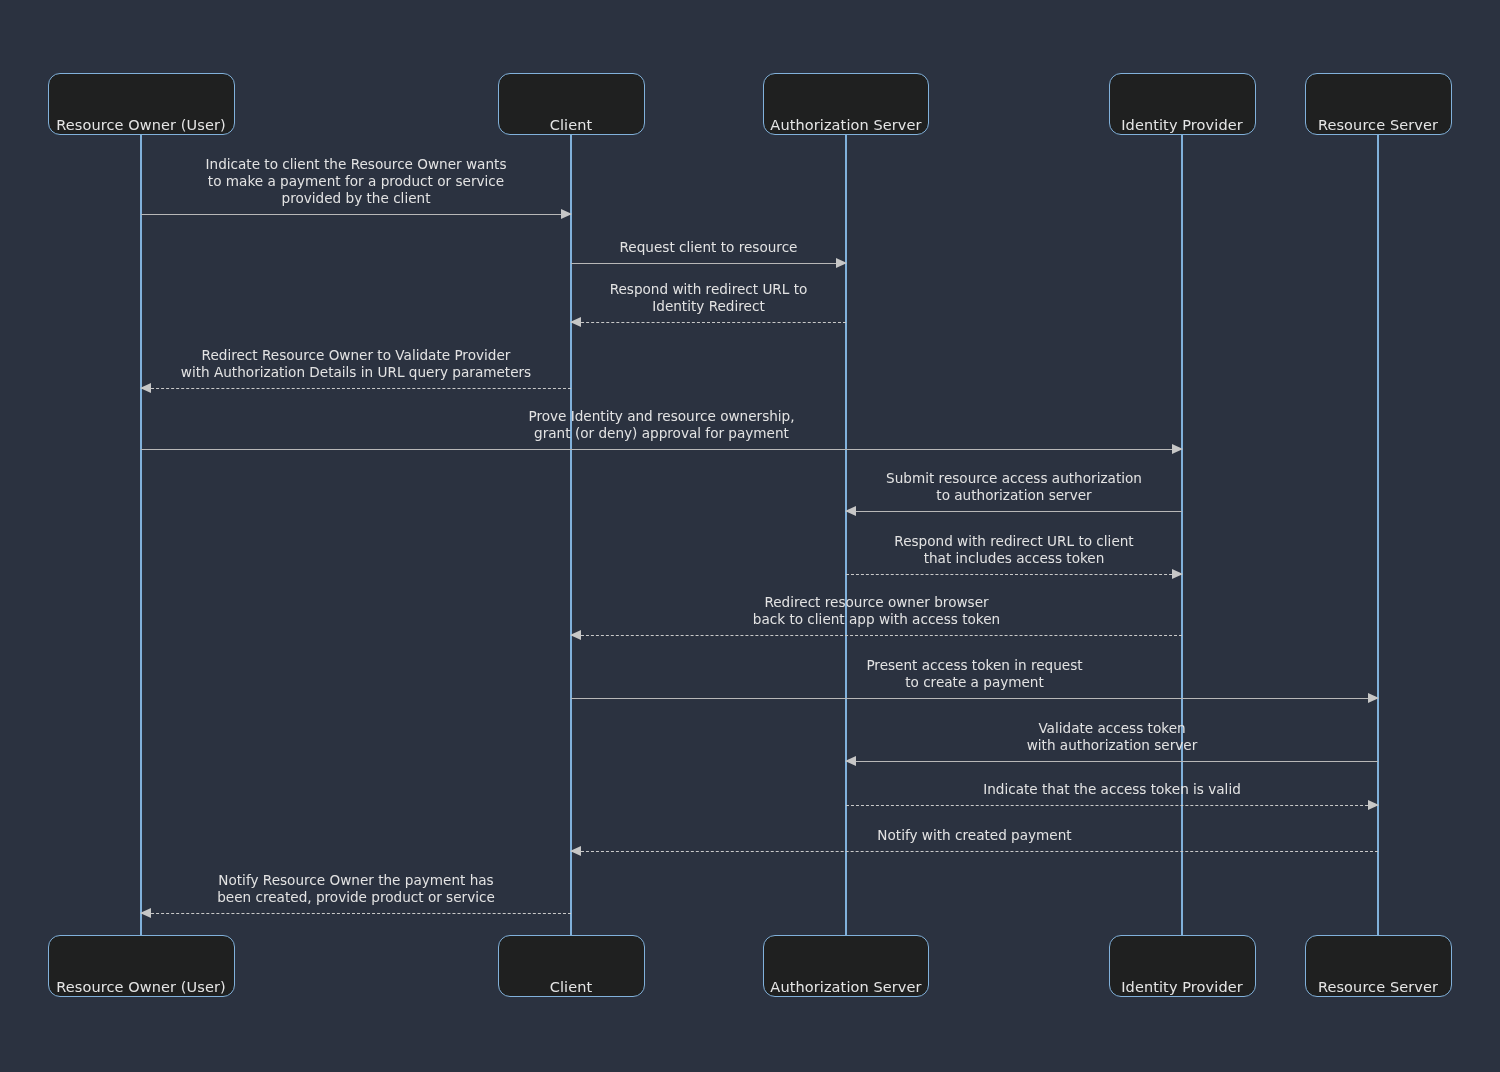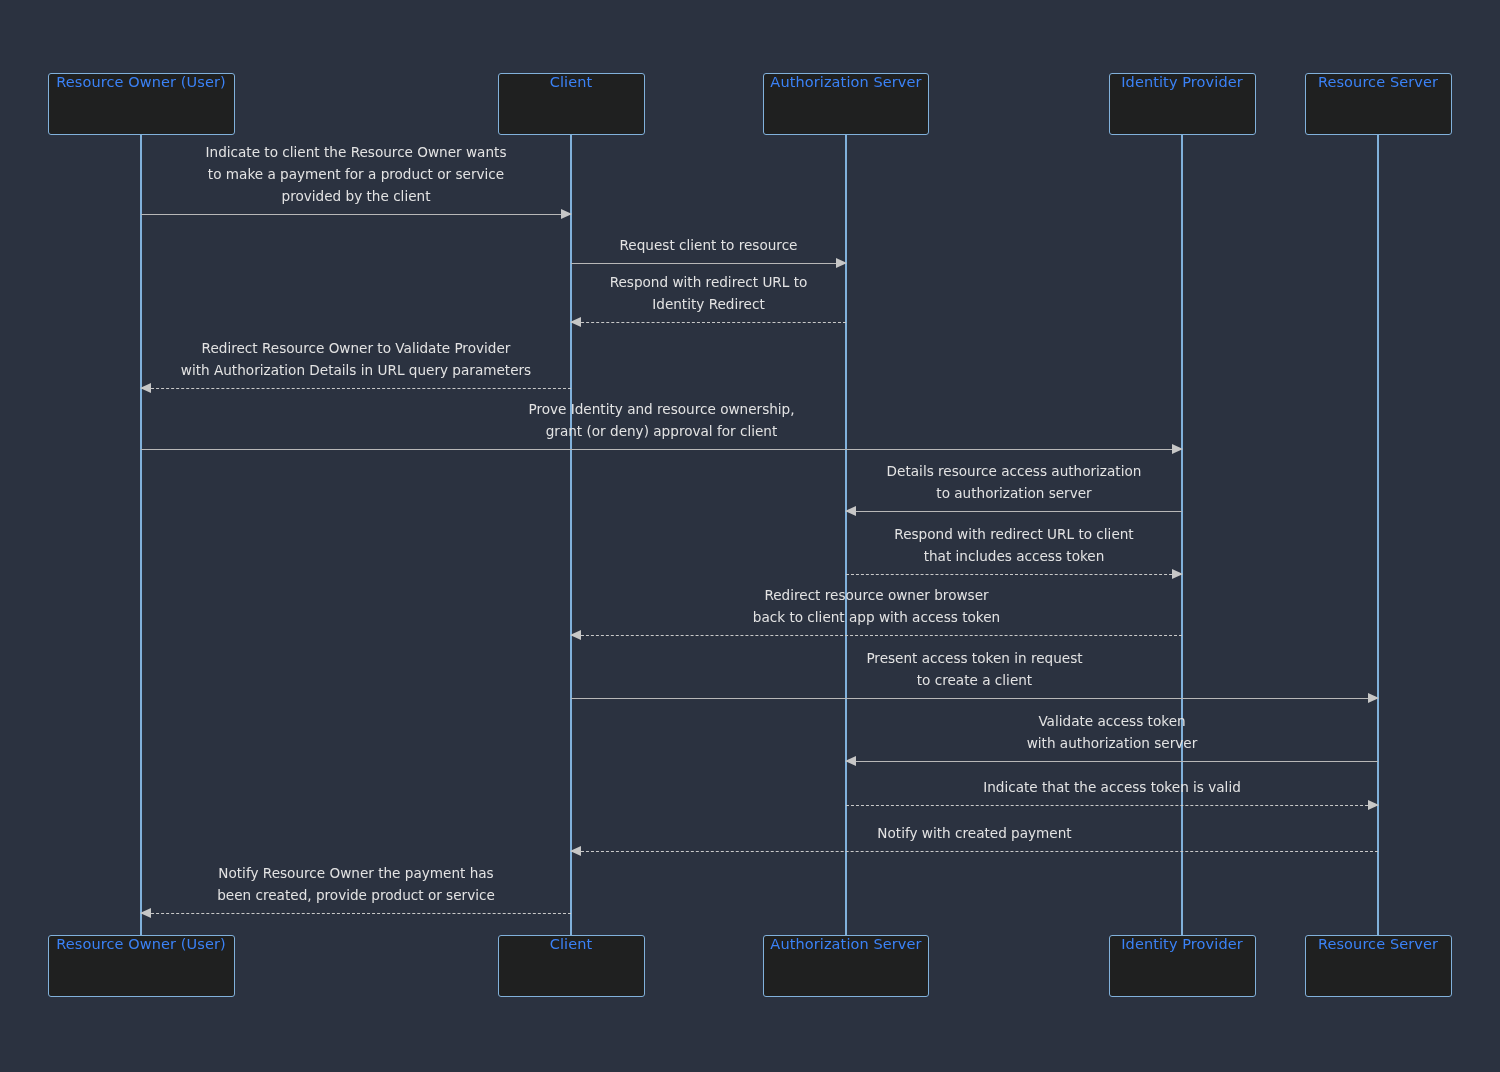--- a/index.html
+++ b/index.html
@@ -13,25 +13,25 @@
     height: 1072px;
     background: #2b3240;
     font-family: "DejaVu Sans", sans-serif;
     overflow: hidden;
   }
   .participant-box {
     position: absolute;
     box-sizing: border-box;
     background: #1f2020;
     border: 1px solid #81b1db;
-    border-radius: 3px;
+    border-radius: 12px;
     display: flex;
-    align-items: flex-start;
+    align-items: flex-end;
     justify-content: center;
-    color: #3b82f6;
+    color: #e5e5e5;
     font-size: 14.5px;
     letter-spacing: .1px;
     text-align: center;
     line-height: 1.2;
   }
   .lifeline {
     position: absolute;
     width: 2px;
     background: #81b1db;
   }
@@ -68,21 +68,21 @@
   }
   .msg .label {
     position: absolute;
     left: 50%;
     transform: translateX(-50%);
     bottom: 7px;
     white-space: pre;
     text-align: center;
     color: #e3e3e3;
     font-size: 13.6px;
-    line-height: 22px;
+    line-height: 17px;
   }
 </style>
 </head>
 <body>
 
 <div id="stage">
     <div class="participant-box" style="left: 47.5px; top: 73px; width: 187px; height: 62px;">
       <span>Resource Owner (User)</span>
     </div>
     <div class="participant-box" style="left: 47.5px; top: 935px; width: 187px; height: 62px;">
@@ -138,45 +138,45 @@
     <div class="msg left dashed" style="left: 141px; width: 430px; top: 388px;">
       <div class="line"></div>
       <div class="head"></div>
       <div class="label">Redirect Resource Owner to Validate Provider
 with Authorization Details in URL query parameters</div>
     </div>
     <div class="msg right" style="left: 141px; width: 1041px; top: 449px;">
       <div class="line"></div>
       <div class="head"></div>
       <div class="label">Prove Identity and resource ownership,
-grant (or deny) approval for client</div>
+grant (or deny) approval for payment</div>
     </div>
     <div class="msg left" style="left: 846px; width: 336px; top: 511px;">
       <div class="line"></div>
       <div class="head"></div>
-      <div class="label">Details resource access authorization
+      <div class="label">Submit resource access authorization
 to authorization server</div>
     </div>
     <div class="msg right dashed" style="left: 846px; width: 336px; top: 574px;">
       <div class="line"></div>
       <div class="head"></div>
       <div class="label">Respond with redirect URL to client
 that includes access token</div>
     </div>
     <div class="msg left dashed" style="left: 571px; width: 611px; top: 635px;">
       <div class="line"></div>
       <div class="head"></div>
       <div class="label">Redirect resource owner browser
 back to client app with access token</div>
     </div>
     <div class="msg right" style="left: 571px; width: 807px; top: 698px;">
       <div class="line"></div>
       <div class="head"></div>
       <div class="label">Present access token in request
-to create a client</div>
+to create a payment</div>
     </div>
     <div class="msg left" style="left: 846px; width: 532px; top: 761px;">
       <div class="line"></div>
       <div class="head"></div>
       <div class="label">Validate access token
 with authorization server</div>
     </div>
     <div class="msg right dashed" style="left: 846px; width: 532px; top: 805px;">
       <div class="line"></div>
       <div class="head"></div>

